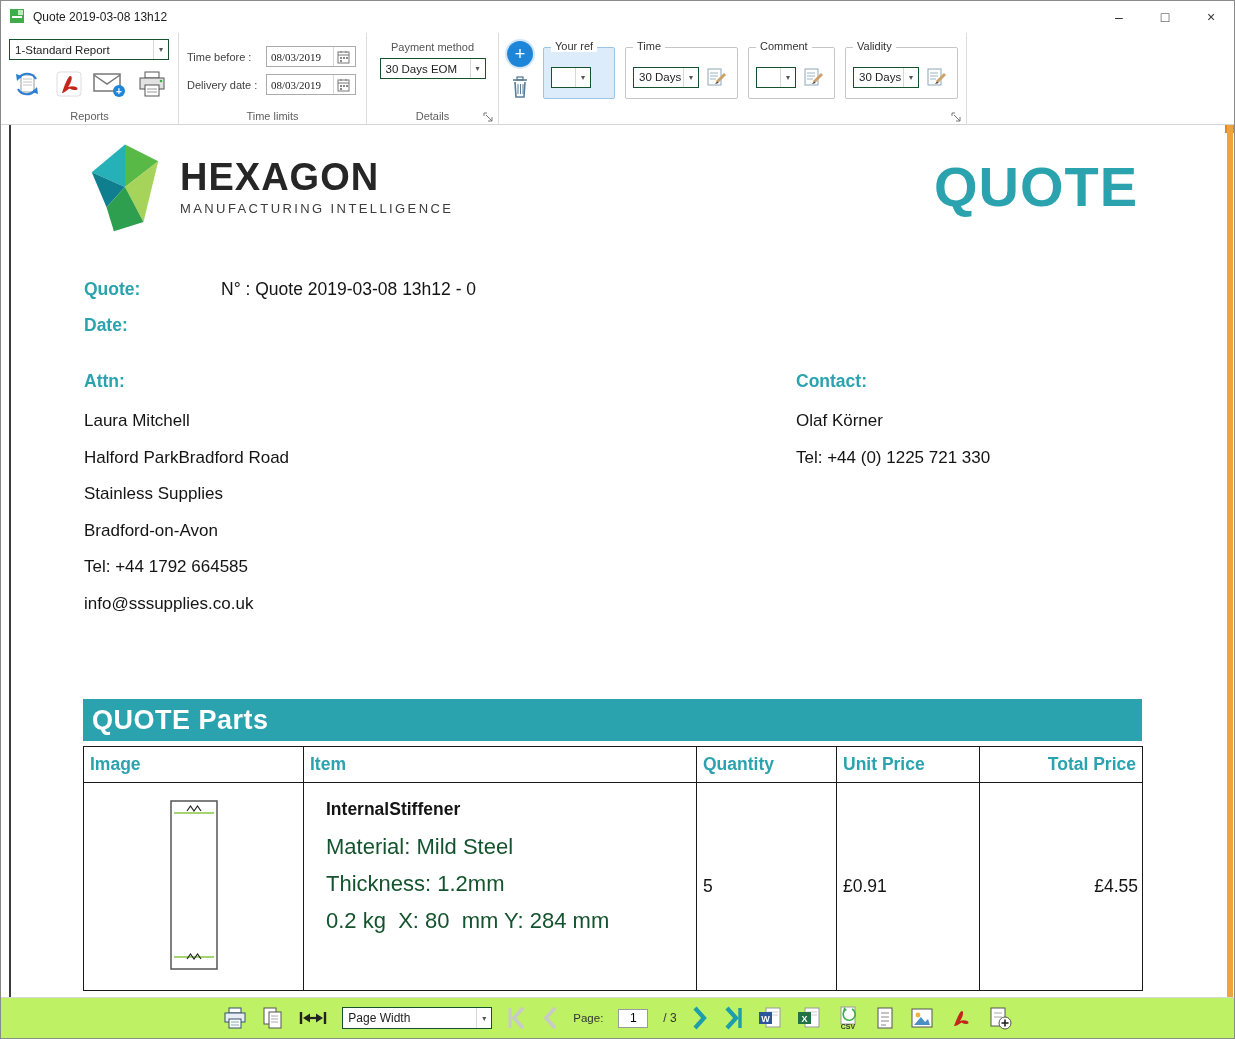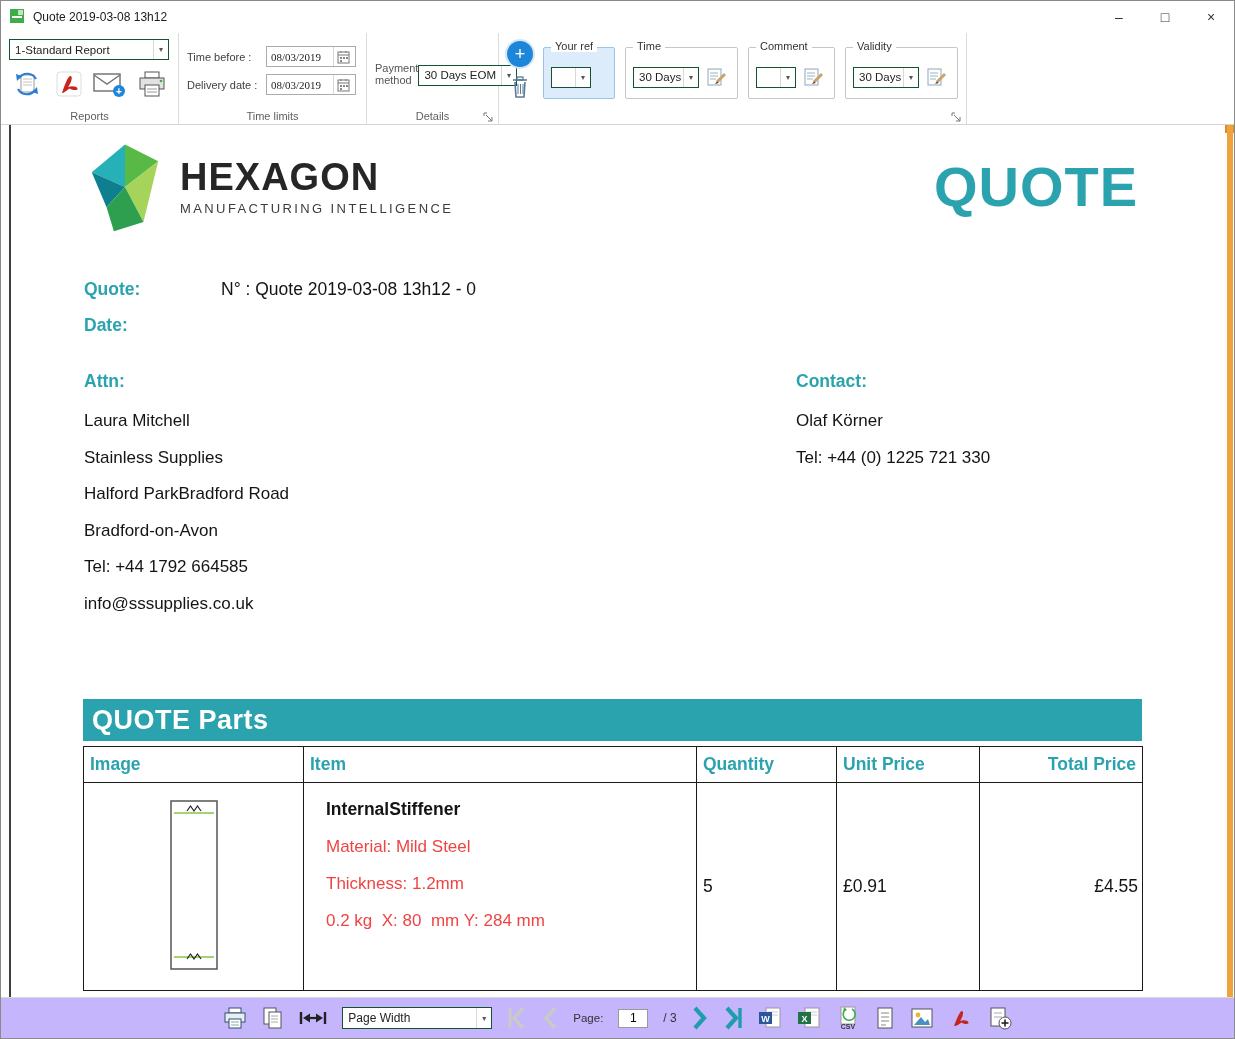--- a/index.html
+++ b/index.html
@@ -25,21 +25,21 @@
 
   .reports-icons { display:flex; gap:6px; margin-top:6px; }
   .ribbon-icon-btn { width:38px; height:36px; display:flex; align-items:center; justify-content:center; border:1px solid transparent; }
 
   .tl-row { display:flex; align-items:center; gap:5px; margin-top:7px; }
   .tl-label { font-size:11px; color:#3f3f3f; width:74px; white-space:nowrap; }
   .datefield { display:flex; align-items:center; border:1px solid #ababab; height:21px; width:90px; background:#fff; }
   .datefield input { border:none; outline:none; width:66px; font-size:11px; padding-left:4px; font-family:Liberation Serif, serif; color:#222; }
   .cal-btn { width:20px; align-self:stretch; display:flex; align-items:center; justify-content:center; border-left:1px solid #d8d8d8; }
 
-  .details-group { display:flex; flex-direction:row; align-items:center; }
+  .details-group { display:flex; flex-direction:column; align-items:center; }
   .pm-label { font-size:11px; color:#555; margin-top:2px; }
 
   .oi-wrap { display:flex; gap:10px; align-items:flex-start; }
   .oi-col { display:flex; flex-direction:column; gap:7px; align-items:center; padding-top:2px; }
   .plus-btn { width:26px; height:26px; border-radius:50%; background:#1d86d8; color:#fff; font-size:18px; line-height:1;
               display:flex; align-items:center; justify-content:center; box-shadow:0 0 0 2px #d4e7f7; }
   .icon-btn { width:26px; height:26px; display:flex; align-items:center; justify-content:center; }
 
   .gbox { position:relative; border:1px solid #c6c6c6; border-radius:2px; margin-top:8px; height:52px;
           display:flex; align-items:center; gap:5px; padding:12px 7px 4px 7px; background:#fff; }
@@ -67,26 +67,26 @@
                   font-size:27px; font-weight:bold; display:flex; align-items:center; padding-left:9px; letter-spacing:0.5px; }
 
   table.parts { position:absolute; left:82px; top:621px; width:1059px; border-collapse:collapse; table-layout:fixed; }
   table.parts th, table.parts td { border:1.5px solid #1a1a1a; }
   table.parts th { height:36px; text-align:left; color:#2AA3AF; font-size:17.5px; padding:0 6px; }
   table.parts th.num-r { text-align:right; }
   table.parts td { height:208px; }
   td.img-cell { text-align:center; vertical-align:middle; }
   td.item-cell { vertical-align:top; padding:8px 0 0 22px; }
   .item-name { font-weight:bold; font-size:17.5px; line-height:37px; color:#141414; }
-  .item-line { font-size:17px; line-height:37px; color:#ef4444; white-space:pre-wrap; }
+  .item-line { font-size:22px; line-height:37px; color:#14532d; white-space:pre-wrap; }
   td.qty-cell, td.unit-cell { vertical-align:middle; font-size:17.5px; color:#141414; padding-left:6px; }
   td.total-cell { vertical-align:middle; font-size:17.5px; color:#141414; text-align:right; padding-right:4px; }
 
   
-  .statusbar { height:41px; flex:0 0 41px; border-top:1px solid #d8d8d8; background:#c4b5fd;
+  .statusbar { height:41px; flex:0 0 41px; border-top:1px solid #d8d8d8; background:#bef264;
                display:flex; align-items:center; justify-content:center; gap:15px; }
   .sb-btn { display:flex; align-items:center; justify-content:center; height:28px; }
   .sb-label { font-size:11.5px; color:#333; }
   .page-input { width:30px; height:19px; border:1px solid #9a9a9a; text-align:center; font-size:12px; font-family:inherit; }
 </style>
 </head>
 <body>
 
 <div class="window">
 
@@ -323,22 +323,22 @@
 
     <div class="quote-heading">QUOTE</div>
 
     <span class="teal-label" style="left:83px; top:154px">Quote:</span>
     <span class="doc-text" style="left:220px; top:154px">N° : Quote 2019-03-08 13h12 - 0</span>
     <span class="teal-label" style="left:83px; top:190px">Date:</span>
 
     <span class="teal-label" style="left:83px; top:246px">Attn:</span>
     <div class="doc-lines" style="left:83px; top:278px">
       <div>Laura Mitchell</div>
+      <div>Halford ParkBradford Road</div>
       <div>Stainless Supplies</div>
-      <div>Halford ParkBradford Road</div>
       <div>Bradford-on-Avon</div>
       <div>Tel: +44 1792 664585</div>
       <div>info@sssupplies.co.uk</div>
     </div>
 
     <span class="teal-label" style="left:795px; top:246px">Contact:</span>
     <div class="doc-lines" style="left:795px; top:278px">
       <div>Olaf Körner</div>
       <div>Tel: +44 (0) 1225 721 330</div>
     </div>

